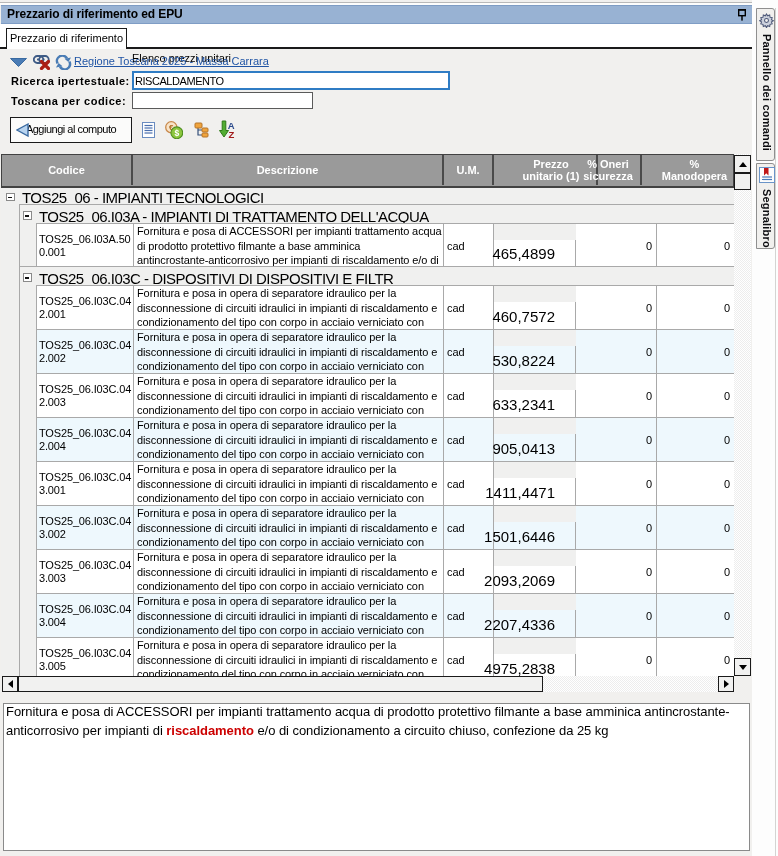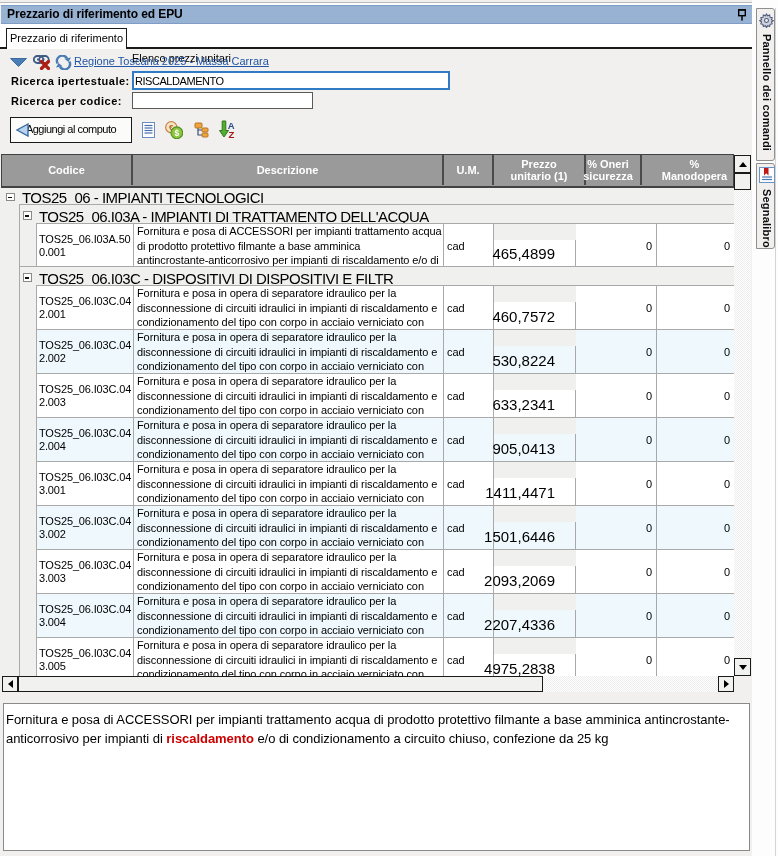--- a/index.html
+++ b/index.html
@@ -52,21 +52,21 @@
   font-size:11px; display:flex; align-items:center; justify-content:flex-end; padding-right:4px; }
 .blue { background:#eef8fd; }
 .vline { position:absolute; width:1px; background:#a9a9a9; }
 
 .sbbtn { position:absolute; border:1.5px solid #1a1a1a; background:#f1f1f0;
   display:flex; align-items:center; justify-content:center; }
 .checker { background-image:conic-gradient(#ffffff 25%, #ededed 0 50%, #ffffff 0 75%, #ededed 0);
   background-size:2px 2px; }
 
 #bpanel { left:3px; top:703px; width:747px; height:148px; border:1px solid #8a8a8a; background:#fff;
-  font-size:13px; line-height:19px; padding:8px 2px; color:#000; letter-spacing:-0.05px; }
+  font-size:13px; line-height:19px; padding:0px 2px; color:#000; letter-spacing:-0.05px; }
 
 #sidestrip { left:752px; top:0; width:26px; height:856px; background:#fdfdfd; }
 .sidetab { position:absolute; left:756px; width:19px; background:#f1f0ee;
   border:1px solid #8f8f8f; border-radius:0 3px 3px 0; }
 .vtext { position:absolute; left:3.5px; writing-mode:vertical-rl; font-size:11px; font-weight:bold;
   color:#0c0c10; letter-spacing:0.2px; }
 </style>
 </head>
 <body>
 <div class="abs" style="left:0;top:2px;width:778px;height:1px;background:#b9b9b9;"></div>
@@ -98,21 +98,21 @@
 <svg class="abs" style="left:55px;top:55px;" width="17" height="15" viewBox="0 0 17 15">
   <path d="M2.6 8.5 A5.3 5.3 0 0 1 12 3.4" fill="none" stroke="#4a7cb5" stroke-width="2.5"></path>
   <path d="M14.4 6.5 A5.3 5.3 0 0 1 5 11.6" fill="none" stroke="#4a7cb5" stroke-width="2.5"></path>
   <path d="M9.5 3.8 l6.5 -1.2 -2.6 4.4 z" fill="#4a7cb5"></path>
   <path d="M7.5 11.2 l-6.5 1.2 2.6 -4.4 z" fill="#4a7cb5"></path>
 </svg>
 <div class="abs" id="lnk">Regione Toscana 2025 - Massa Carrara</div>
 
 <div class="abs lbl" style="left:11px;top:75px;">Ricerca ipertestuale:</div>
 <div class="abs" id="inp1">RISCALDAMENTO</div>
-<div class="abs lbl" style="left:11px;top:95px;">Ricerca per codice:</div>
+<div class="abs lbl" style="left:11px;top:95px;">Toscana per codice:</div>
 <div class="abs" id="inp2"></div>
 
 <div class="abs" id="btn">Aggiungi al computo</div>
 <svg class="abs" style="left:16px;top:123px;" width="13" height="14" viewBox="0 0 13 14">
   <path d="M12 1 L1 7 L12 13 z" fill="#b8d4f0" stroke="#3a6aa0" stroke-width="1.4"></path>
 </svg>
 
 <svg class="abs" style="left:142px;top:122px;" width="13" height="16" viewBox="0 0 13 16">
   <rect x="0.5" y="0.5" width="12" height="15" fill="#fff" stroke="#6a8cc0" stroke-width="1"></rect>
   <g stroke="#4a6fae" stroke-width="1.2">
@@ -140,21 +140,21 @@
 <svg class="abs" style="left:219px;top:120px;" width="16" height="18" viewBox="0 0 16 18">
   <path d="M3.2 1 h3.6 v9.5 h2.7 l-4.5 6.5 -4.5 -6.5 h2.7 z" fill="#52ad32" stroke="#2f7a18" stroke-width="1"></path>
   <text x="12.3" y="8.5" font-size="9.5" font-weight="bold" fill="#2b4a8c" text-anchor="middle">A</text>
   <text x="12.3" y="17.5" font-size="9.5" font-weight="bold" fill="#a01a1a" text-anchor="middle">Z</text>
 </svg>
 
 <div class="abs" id="ghead">
   <div class="hc" style="left:0;width:131px;">Codice</div>
   <div class="hc" style="left:131px;width:311px;">Descrizione</div>
   <div class="hc" style="left:442px;width:50px;">U.M.</div>
-  <div class="hc" style="left:492px;width:92px;">Prezzo<br>unitario (1)</div>
+  <div class="hc" style="left:504px;width:92px;">Prezzo<br>unitario (1)</div>
   <div class="hc" style="left:574px;width:66px;">% Oneri<br>sicurezza</div>
   <div class="hc" style="left:655px;width:75px;border-right:none;">%<br>Manodopera</div>
 </div>
 
 <div id="rows" class="abs" style="left:1px;top:188px;width:733px;height:488px;background:#f0f0ef;overflow:hidden;">
     <div class="grow" style="top:0px;height:17px;">
 <div class="minus" style="left:5px;top:4.5px;"></div>
 <div class="gtext" style="left:21px;top:3px;">TOS25_06 - IMPIANTI TECNOLOGICI</div>
 <div class="gline" style="left:18px;"></div>
 </div>

